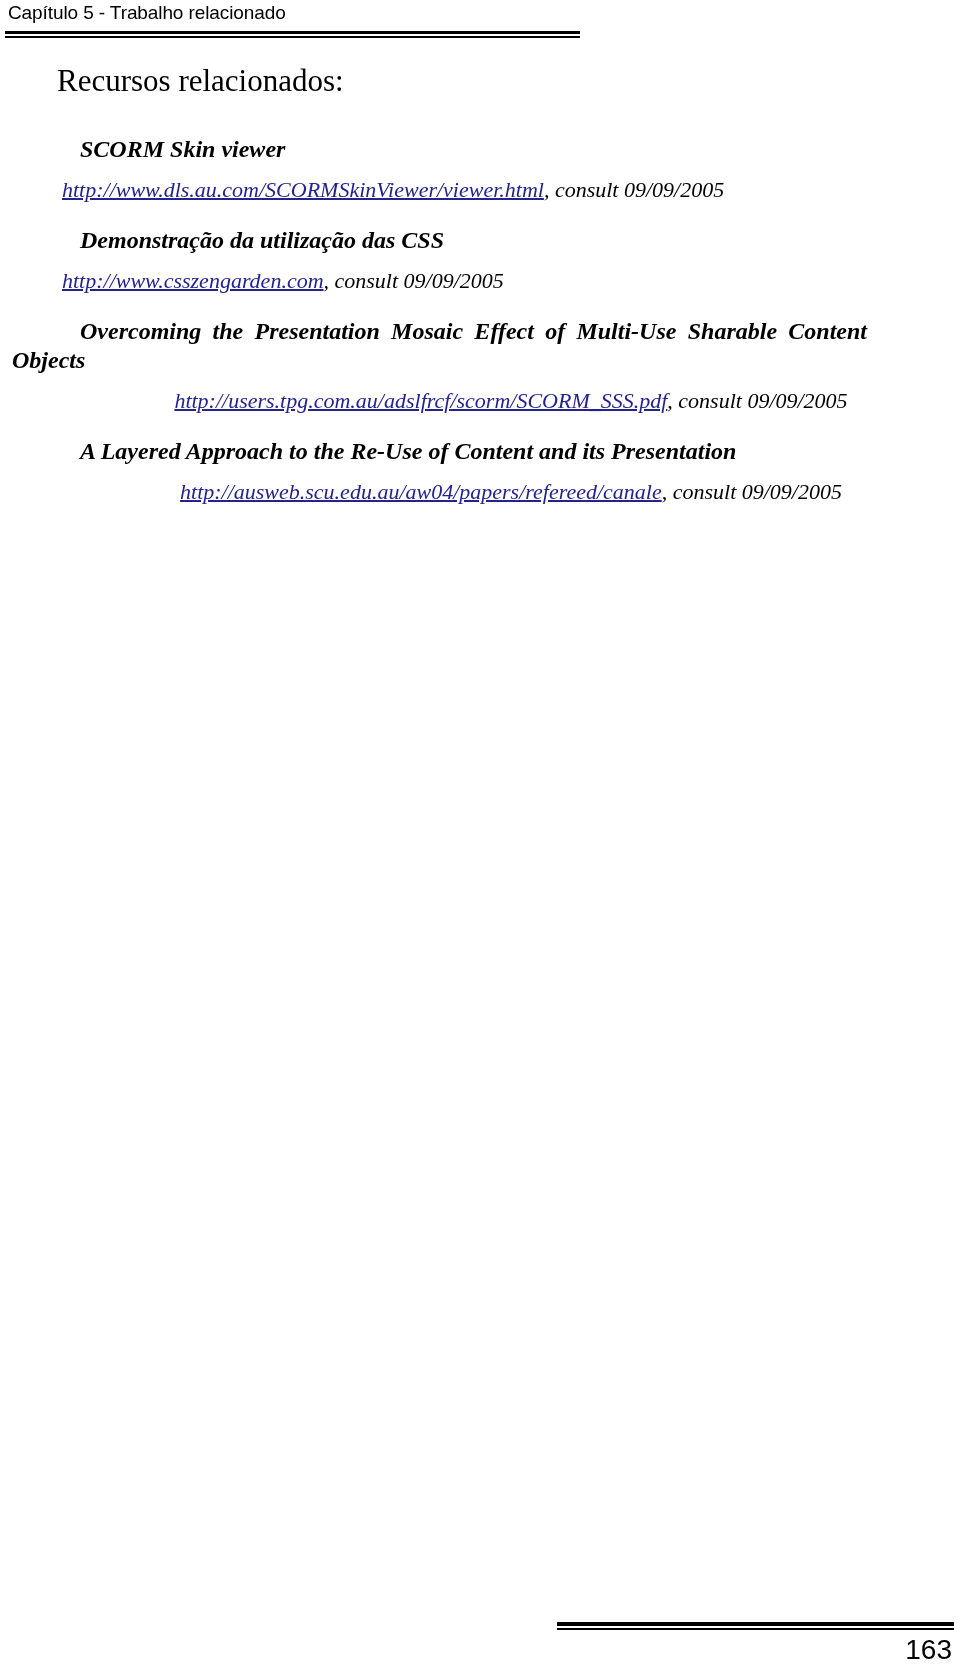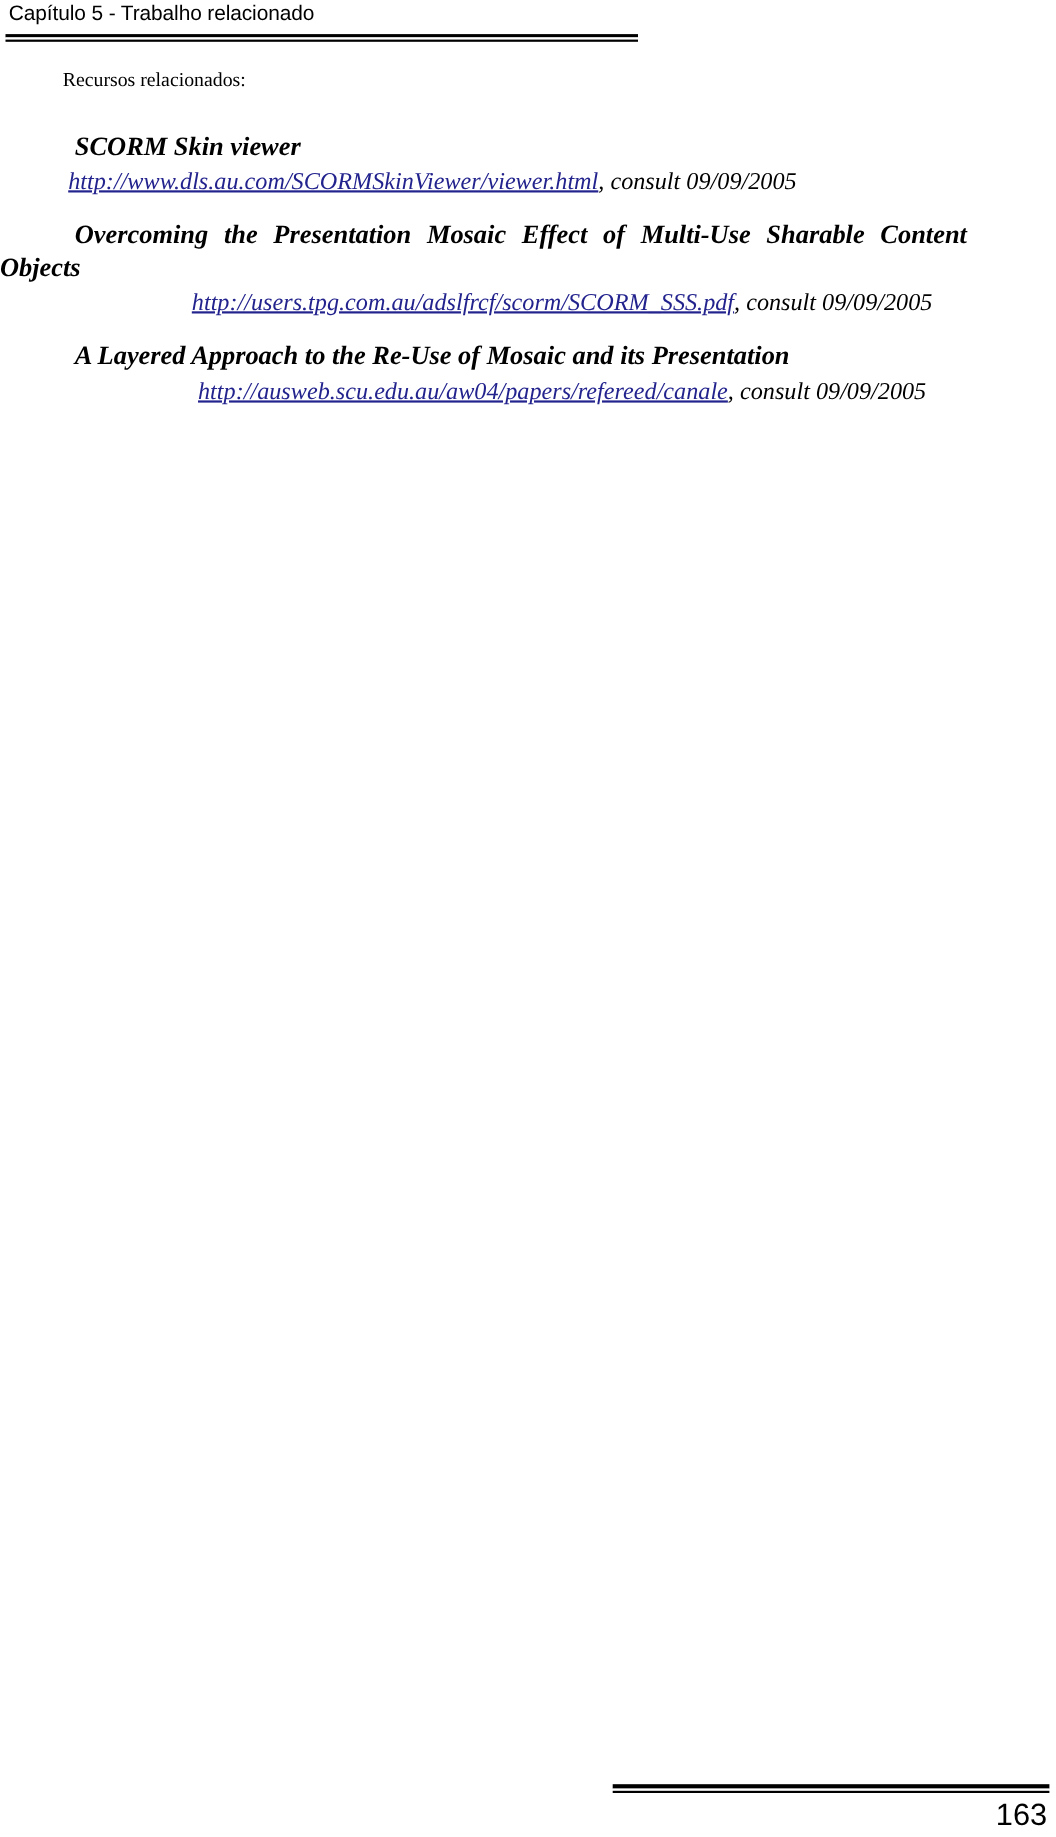--- a/index.html
+++ b/index.html
@@ -57,32 +57,32 @@
   
   .content {
     position: absolute;
     left: 0;
     top: 62px;
     width: 960px;
   }
 
   .intro-line {
     margin: 0 0 36px 57px;
-    font-size: 18px;
+    font-size: 31px;
     line-height: 1.2;
     font-weight: 400;
   }
 
   .entry {
     margin: 0 0 22px 0;
     padding: 0;
   }
 
   .entry-title {
-    margin: 0;
+    margin: 12px;
     padding: 0 62px 0 68px;
     font-size: 24px;
     line-height: 1.22;
     font-weight: bold;
     font-style: italic;
   }
   
   .entry-title.justified {
     padding-left: 0;
     padding-right: 81px;
@@ -164,30 +164,36 @@
 
   <p class="intro-line">Recursos relacionados:</p>
 
   <div class="entry">
     <p class="entry-title">SCORM Skin viewer</p>
     <p class="entry-ref indent-sm">
       <a class="url-link" href="#">http://www.dls.au.com/SCORMSkinViewer/viewer.html</a><span class="consult">, consult 09/09/2005</span>
     </p>
   </div>
 
+  <div class="entry">
+    <p class="entry-title">Demonstração da utilização das CSS</p>
+    <p class="entry-ref indent-sm">
+      <a class="url-link" href="#">http://www.csszengarden.com</a><span class="consult">, consult 09/09/2005</span>
+    </p>
+  </div>
 
   <div class="entry">
     <p class="entry-title justified">Overcoming the Presentation Mosaic Effect of Multi-Use Sharable Content Objects</p>
     <p class="entry-ref indent-md">
       <a class="url-link" href="#">http://users.tpg.com.au/adslfrcf/scorm/SCORM_SSS.pdf</a><span class="consult">, consult 09/09/2005</span>
     </p>
   </div>
 
   <div class="entry">
-    <p class="entry-title">A Layered Approach to the Re-Use of Mosaic and its Presentation</p>
+    <p class="entry-title">A Layered Approach to the Re-Use of Content and its Presentation</p>
     <p class="entry-ref indent-md">
       <a class="url-link" href="#">http://ausweb.scu.edu.au/aw04/papers/refereed/canale</a><span class="consult">, consult 09/09/2005</span>
     </p>
   </div>
 
 </div>
 
 <div class="page-footer">
   <div class="footer-rule">
     <div class="thick"></div>

